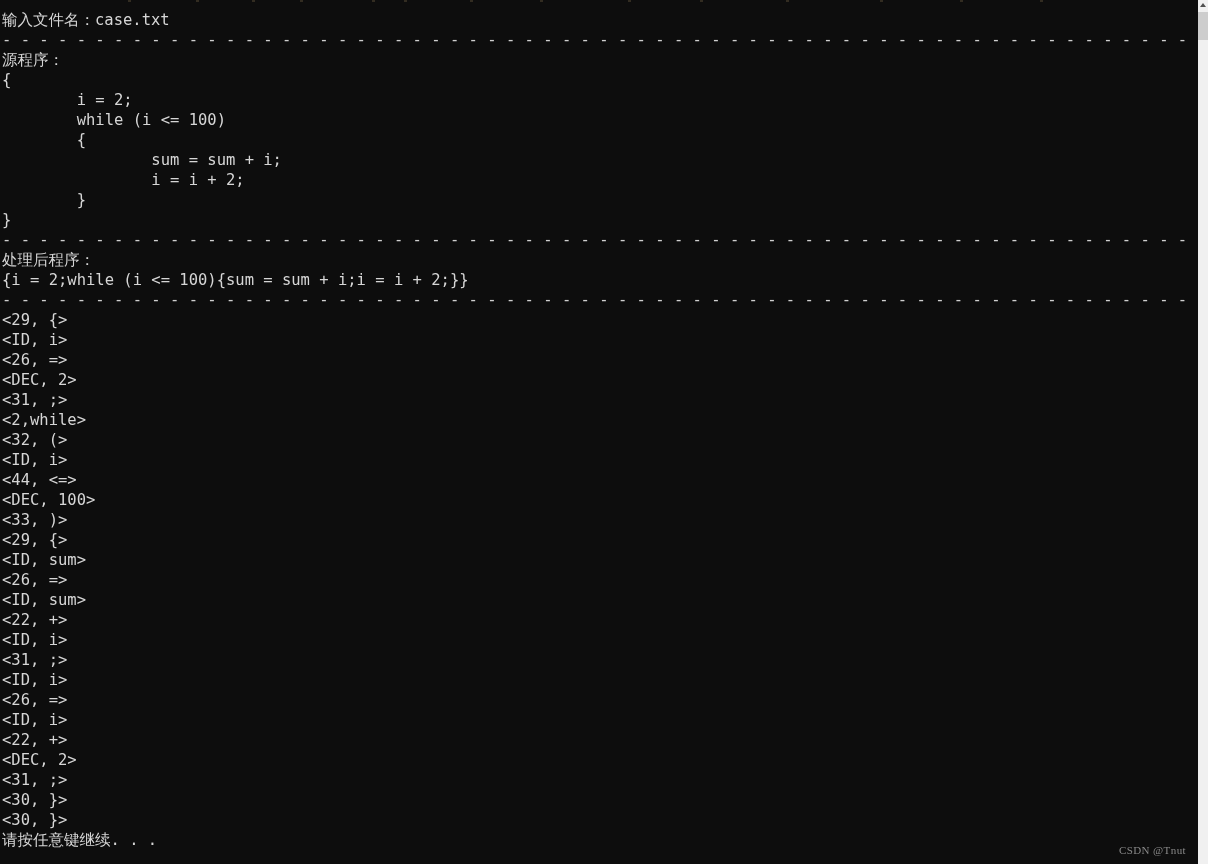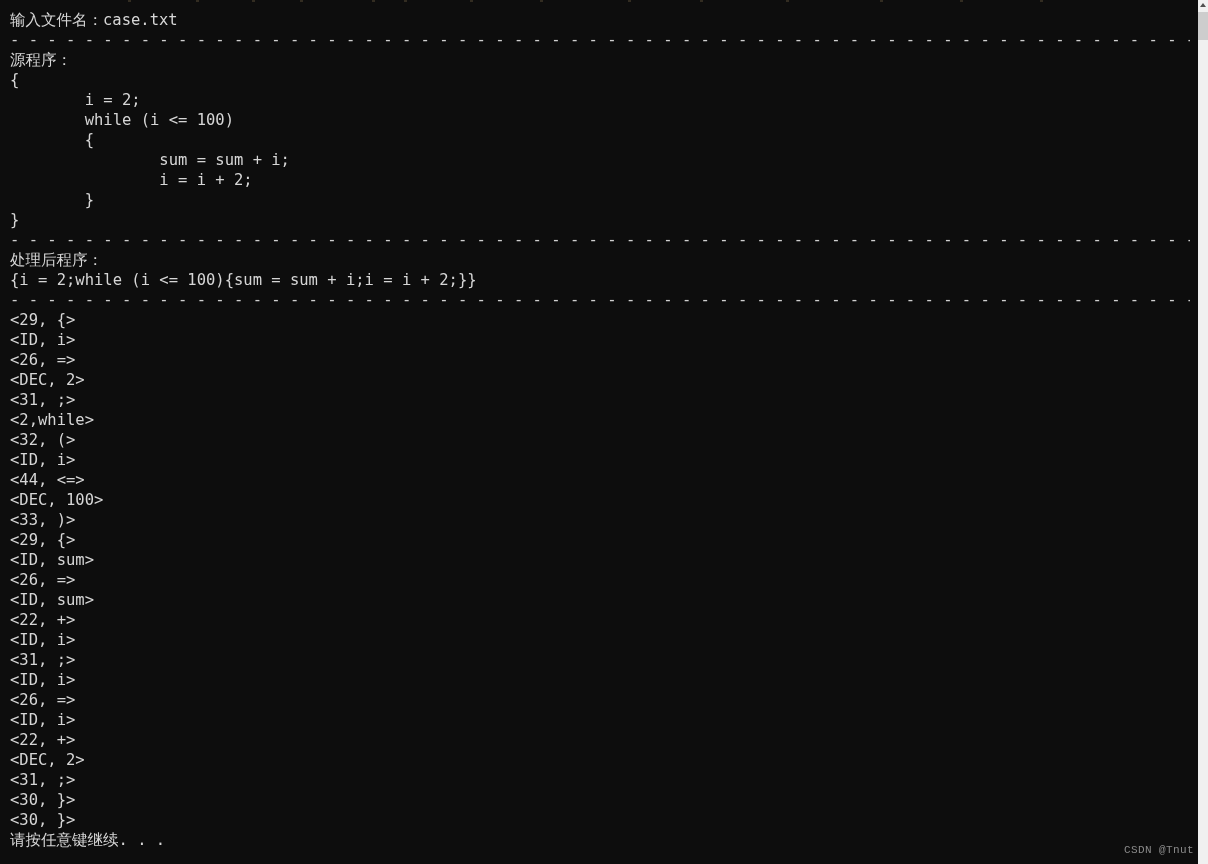--- a/index.html
+++ b/index.html
@@ -52,21 +52,21 @@
     line-height: 20px;
     white-space: pre;
     letter-spacing: 0px;
     overflow: hidden;
   }
   .line {
     display: block;
     height: 20px;
     line-height: 20px;
     white-space: pre;
-    padding-left: 10px;
+    padding-left: 2px;
     color: #d6d6d6;
   }
   .line.sep {
     color: #cfcfcf;
     letter-spacing: 0px;
     overflow: hidden;
     height: 20px;
   }
 
   
@@ -117,23 +117,23 @@
     position: absolute;
     top: 0;
     right: 10px;
     width: 8px;
     height: 864px;
     background: #0d0d0d;
   }
 
   #watermark {
     position: absolute;
-    right: 14px;
+    right: 22px;
     bottom: 8px;
-    font-family: Liberation Mono, monospace;
+    font-family: Liberation Serif, serif;
     font-size: 11px;
     color: #8a8a8a;
     letter-spacing: .4px;
     white-space: nowrap;
   }
 </style>
 </head>
 <body>
 
 <div id="console-window">

